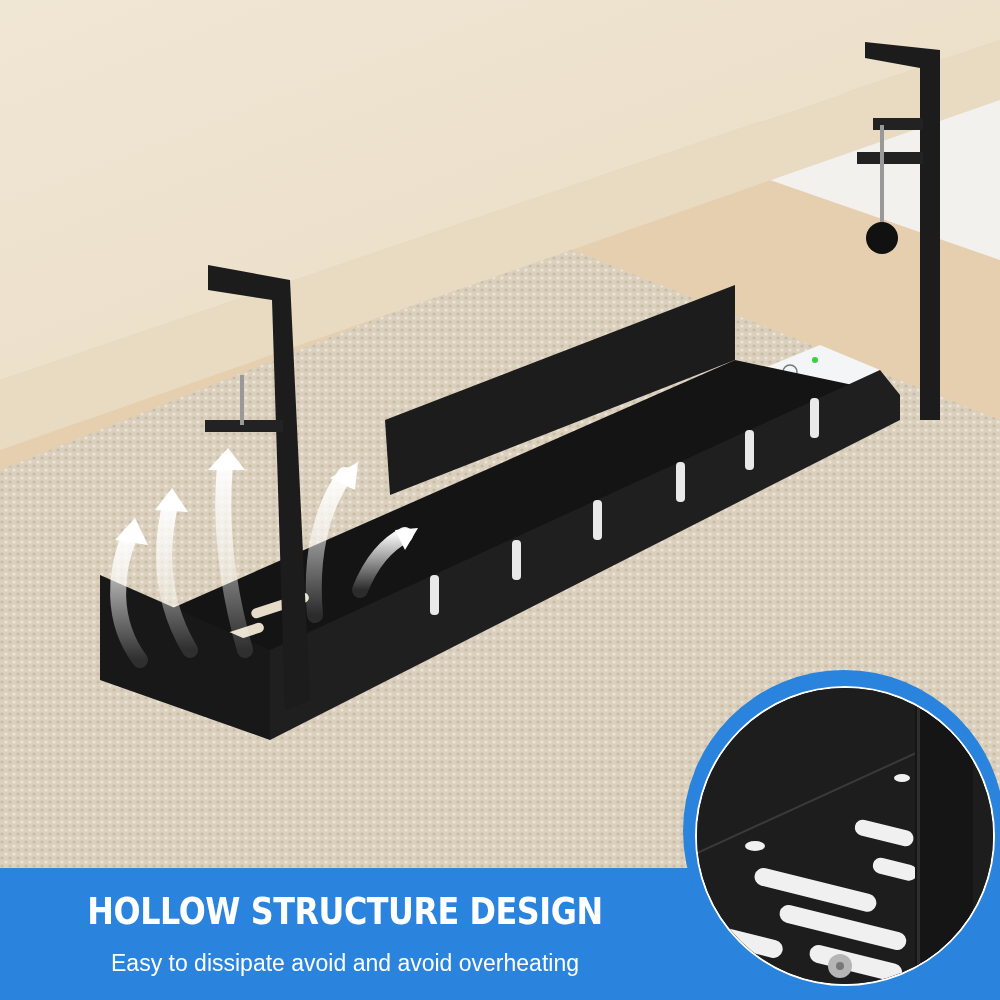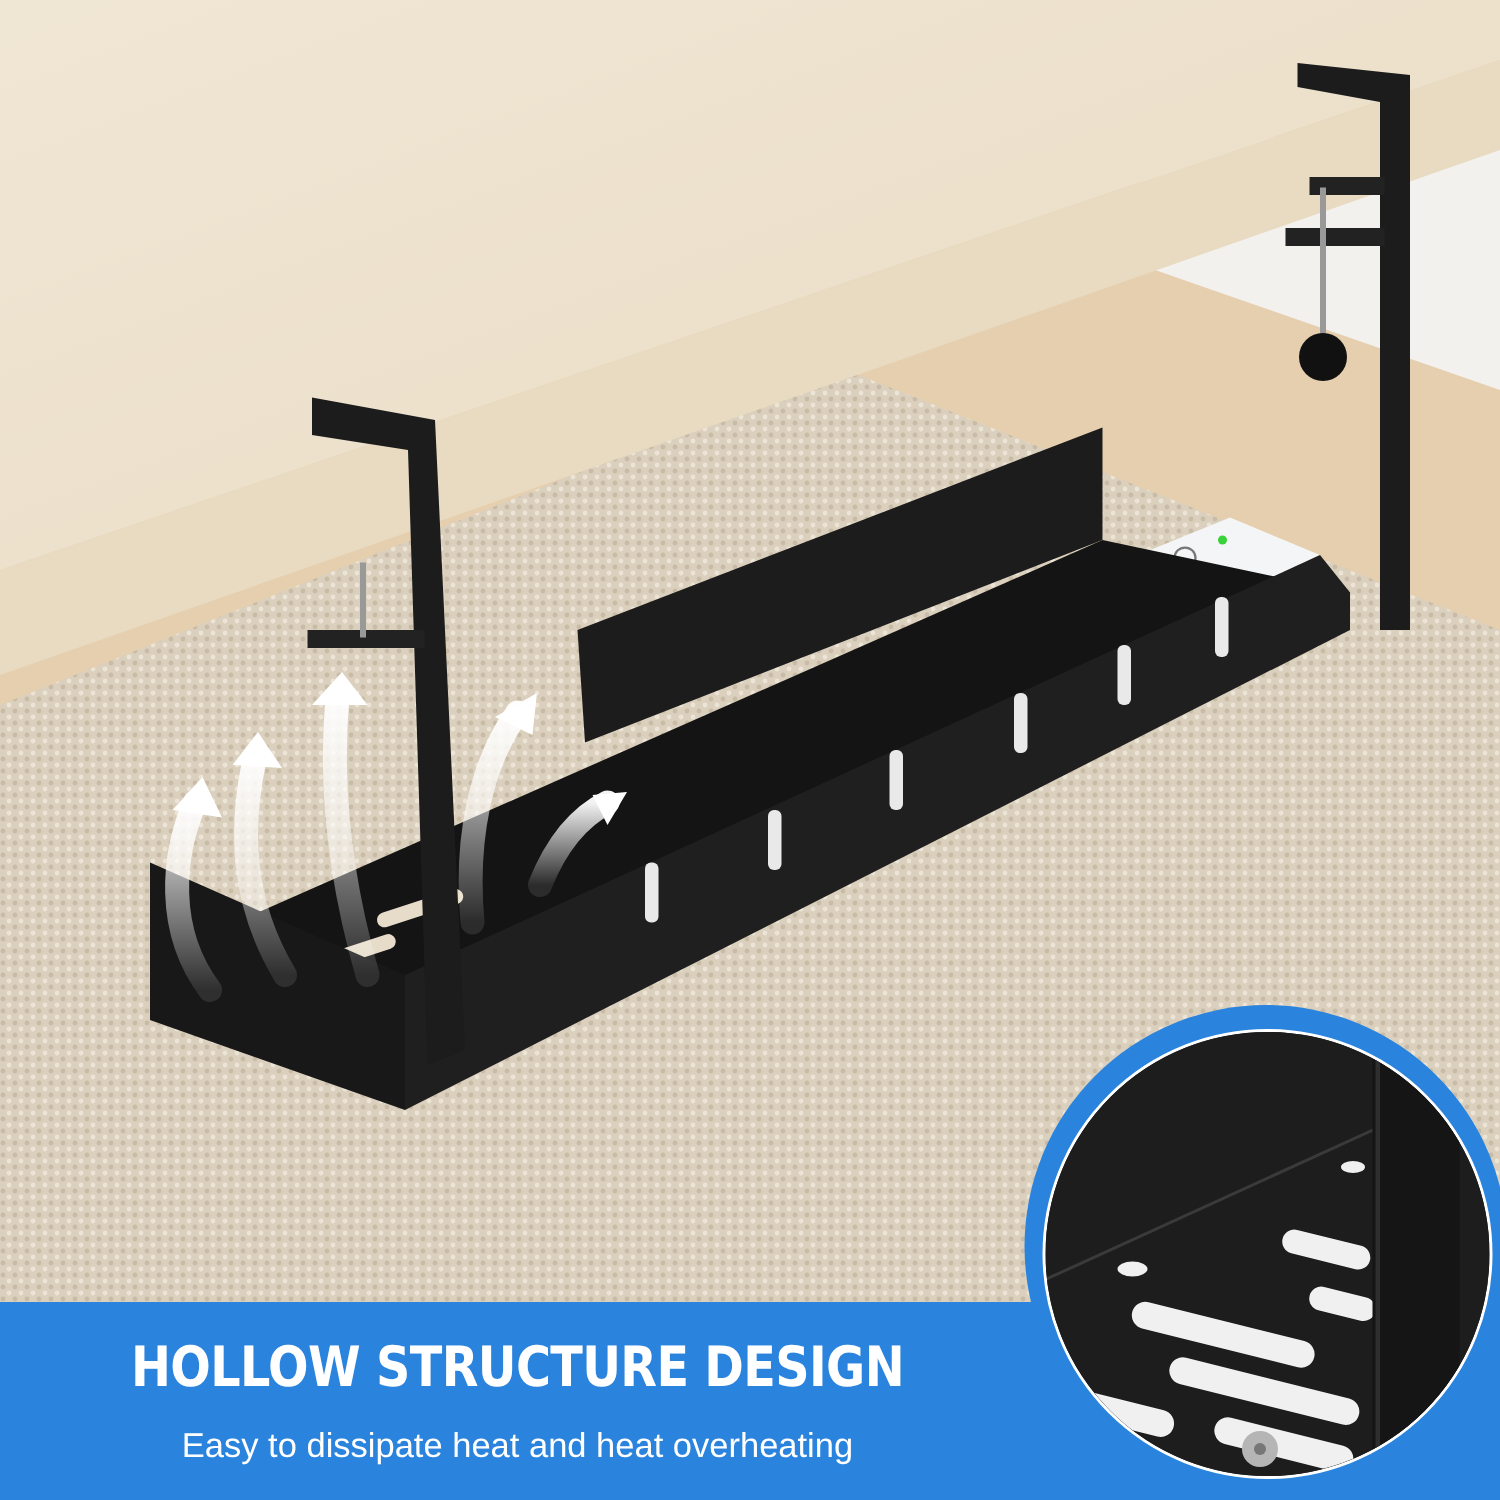--- a/index.html
+++ b/index.html
@@ -117,21 +117,21 @@
       <polygon points="155,510 172,488 188,512"></polygon>
       <polygon points="208,470 228,448 245,470"></polygon>
       <polygon points="330,478 358,462 355,490"></polygon>
       <polygon points="395,530 418,528 405,550"></polygon>
     </g>
   </svg>
 </div>
 
 <div class="banner"></div>
 <div class="banner-title">HOLLOW STRUCTURE DESIGN</div>
-<div class="banner-sub">Easy to dissipate heat and heat overheating</div>
+<div class="banner-sub">Easy to dissipate avoid and avoid overheating</div>
 
 <div class="inset-ring"></div>
 <div class="inset">
   <svg width="296" height="296" viewBox="0 0 296 296">
     <rect width="296" height="296" fill="#1d1d1d"></rect>
     <line x1="0" y1="165" x2="230" y2="60" stroke="#3a3a3a" stroke-width="2"></line>
     <g fill="#f0f0f0">
       <rect x="60" y="178" width="125" height="18" rx="9" transform="rotate(14 60 178)"></rect>
       <rect x="85" y="215" width="130" height="18" rx="9" transform="rotate(14 85 215)"></rect>
       <rect x="115" y="255" width="95" height="18" rx="9" transform="rotate(14 115 255)"></rect>

